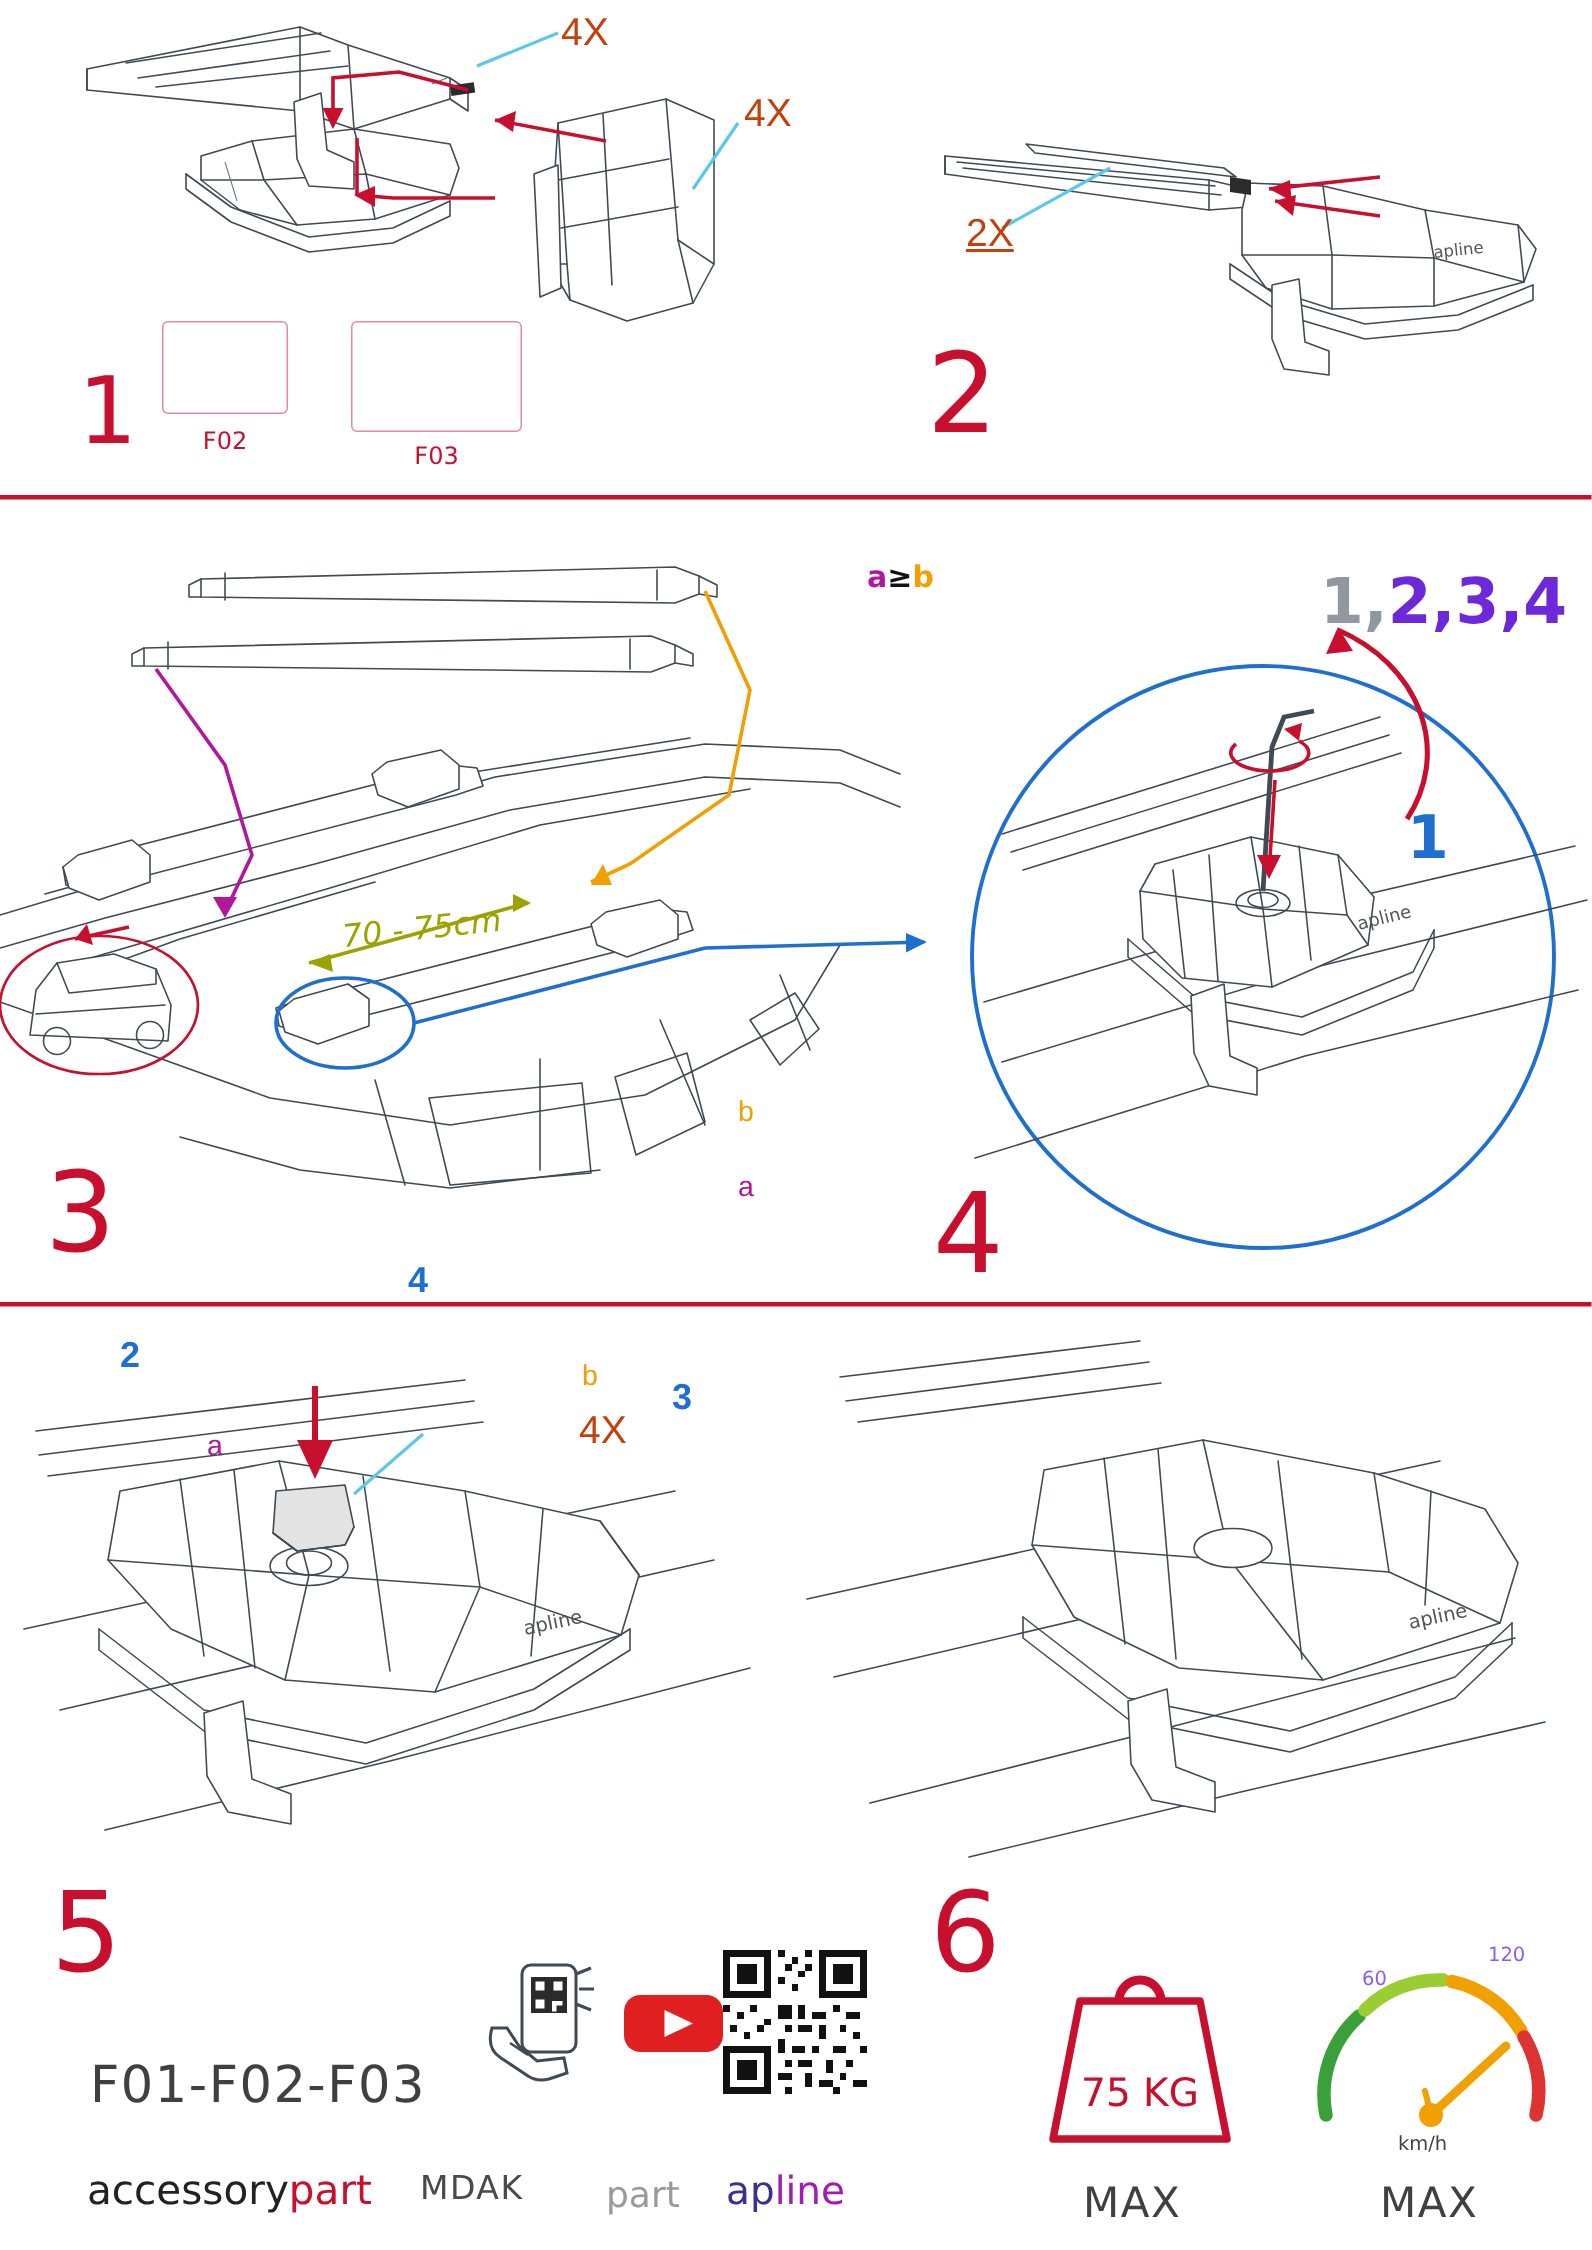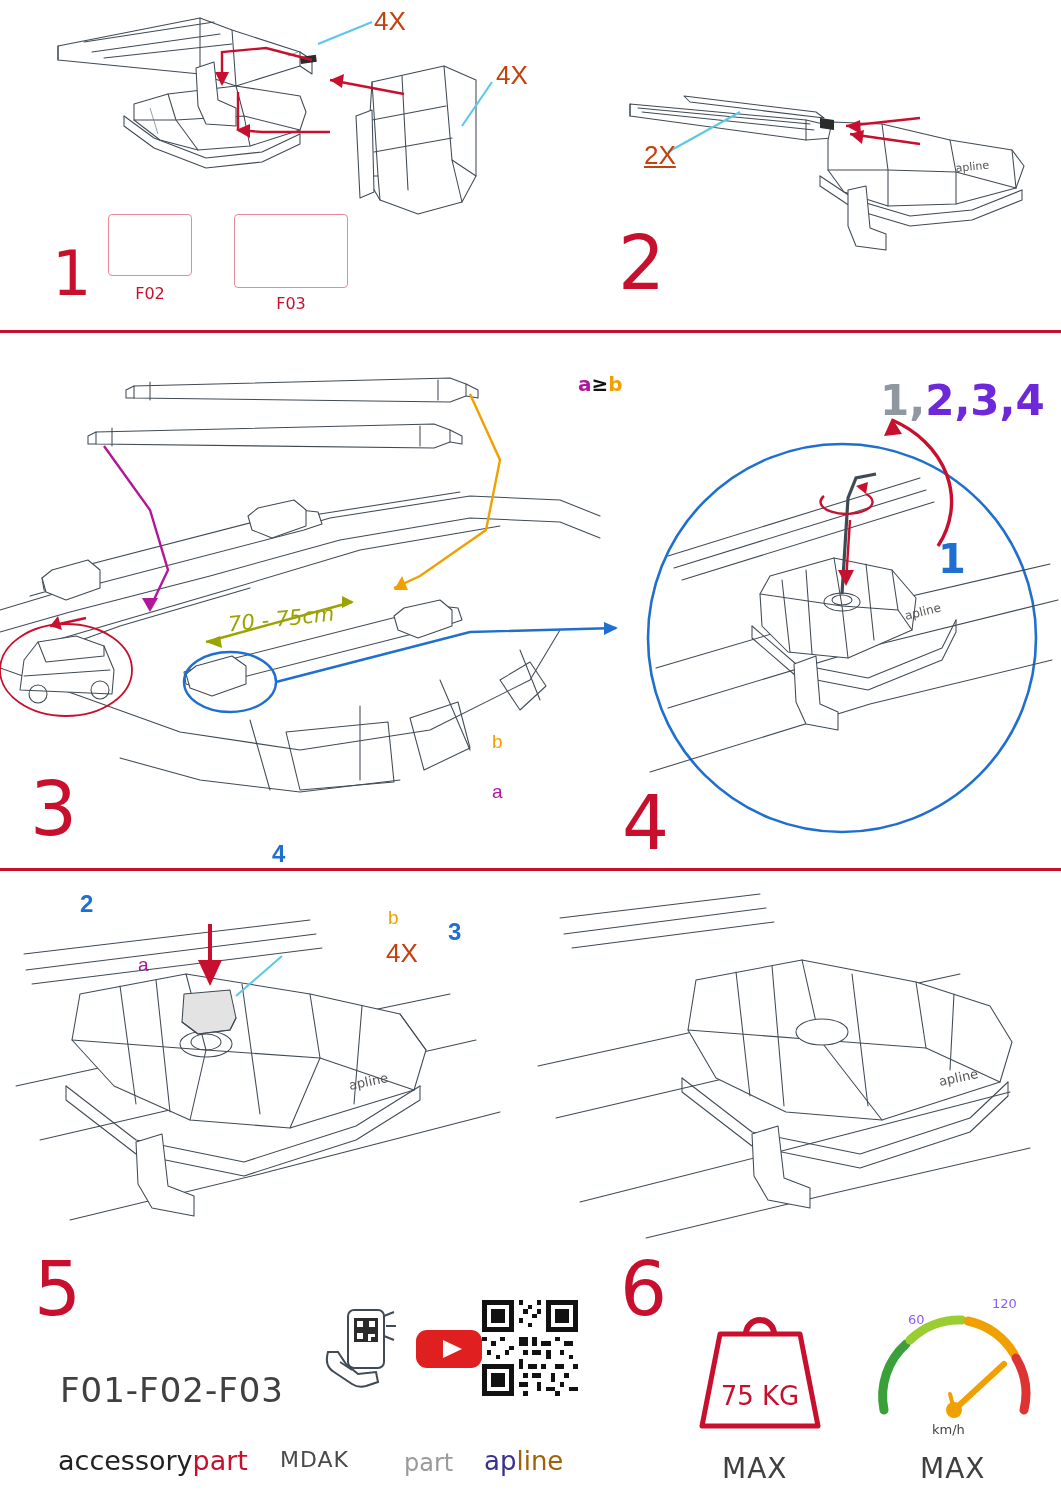--- a/index.html
+++ b/index.html
@@ -58,21 +58,21 @@
   .modelcode {
     position:absolute; left:60px; top:1370px;
     font-family:"DejaVu Sans", sans-serif; font-size:34px;
     color:#404040; letter-spacing:1px;
   }
   .b-accessory { left:58px; top:1447px; font-size:27px; color:#222; }
   .b-accessory i { font-style:normal; color:#c8102e; }
   .b-mdak { left:280px; top:1449px; font-size:22px; color:#4a4a4a; letter-spacing:1px; }
   .b-ipqi { left:404px; top:1451px; font-size:24px; color:#9a9a9a; }
   .b-apline { left:484px; top:1448px; font-size:26px; color:#3b2f8f; }
-  .b-apline i { font-style:normal; color:#a16207; }
+  .b-apline i { font-style:normal; color:#a21caf; }
 
   
   .maxlabel {
     position:absolute; font-family:"DejaVu Sans", sans-serif;
     font-size:28px; color:#404040; letter-spacing:1px;
   }
   .kgtext {
     position:absolute; left:712px; top:1381px; width:96px; text-align:center;
     color:#c8102e; font-family:"DejaVu Sans", sans-serif; font-size:26px;
   }

